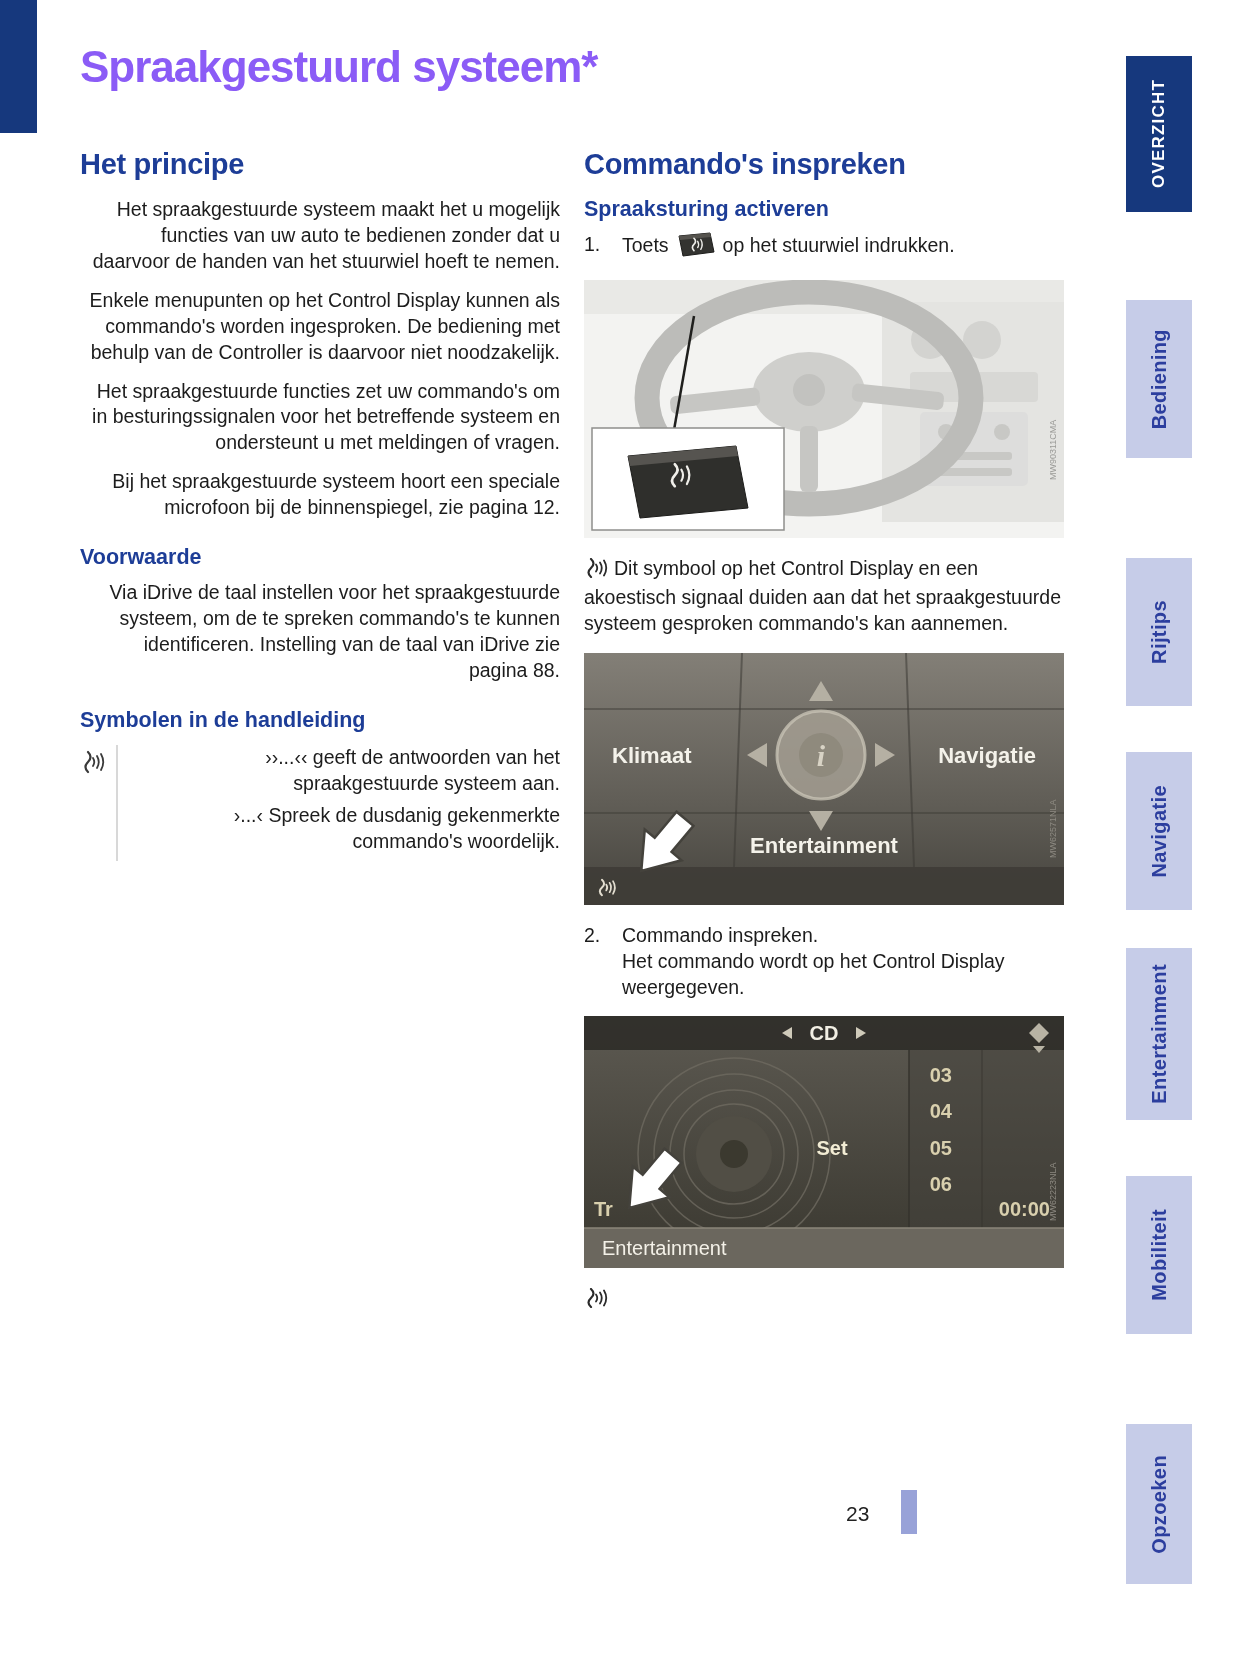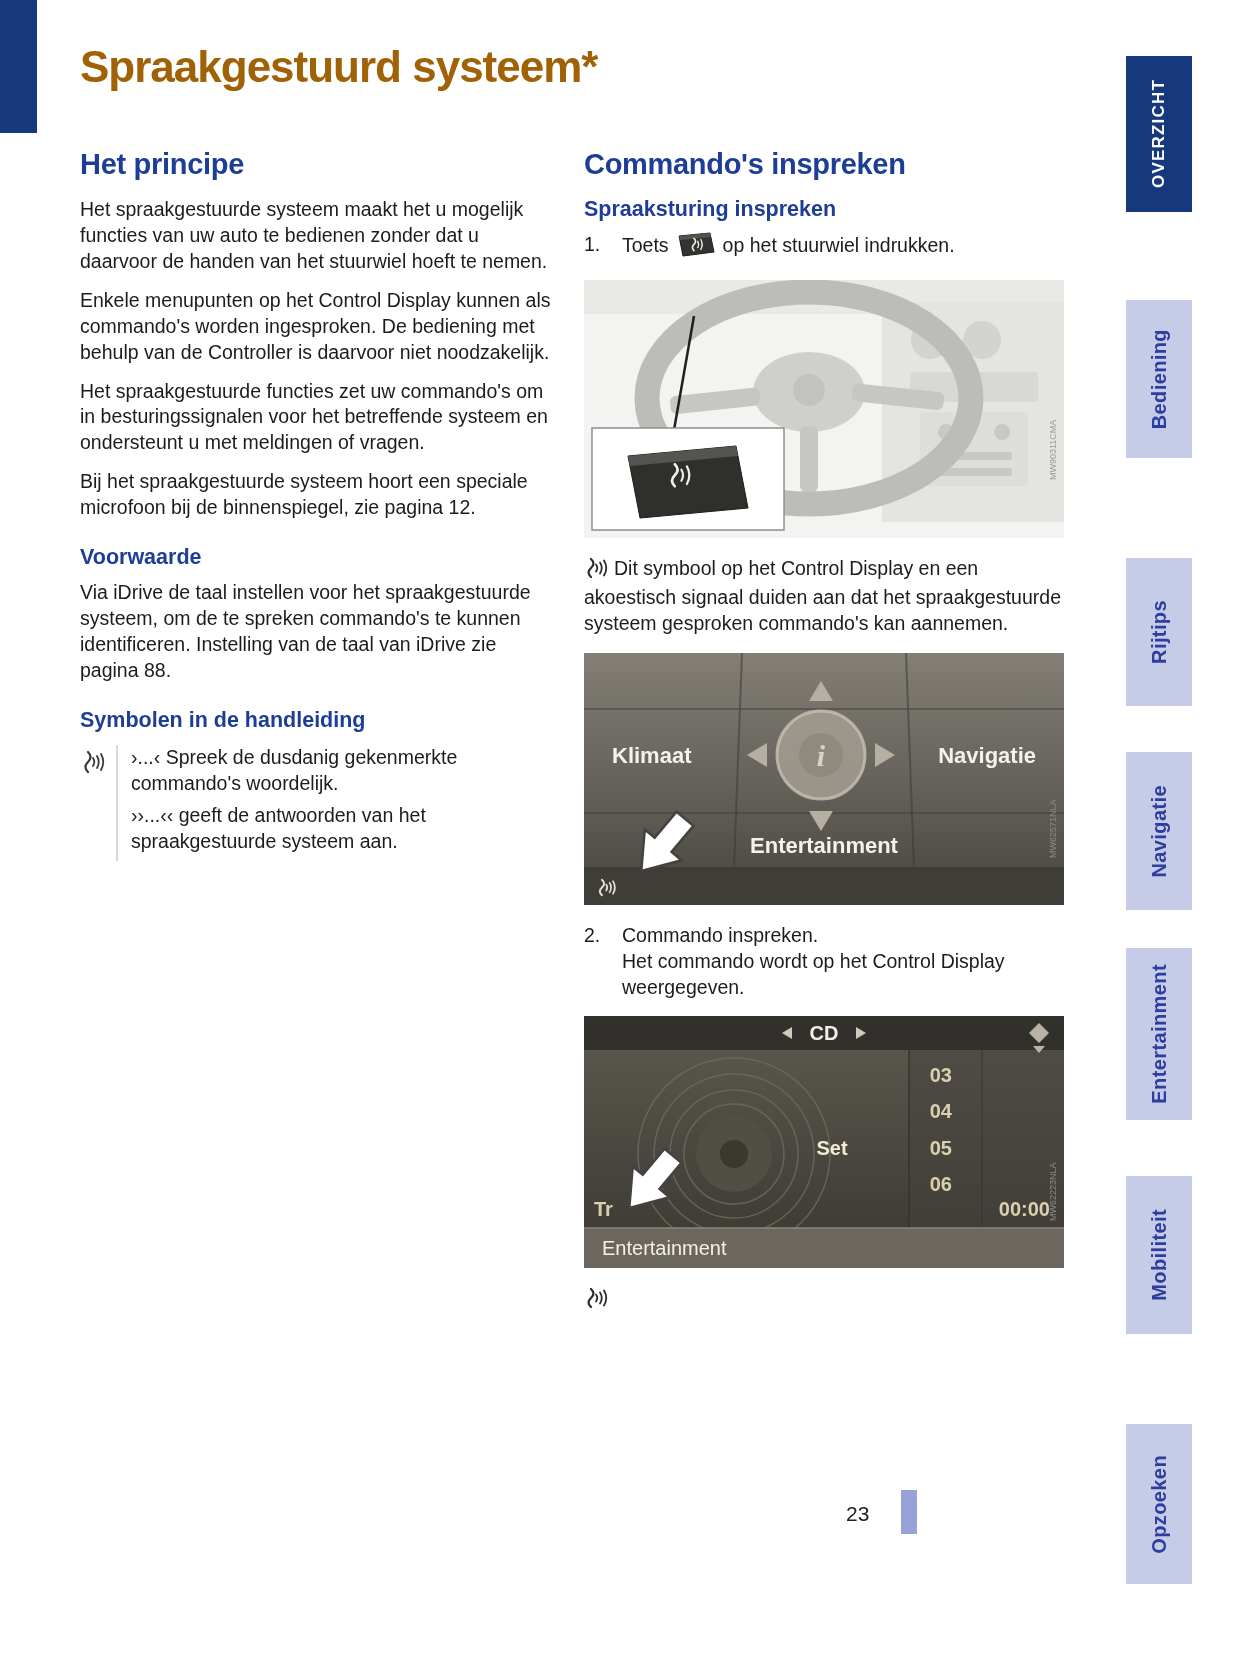--- a/index.html
+++ b/index.html
@@ -4,28 +4,28 @@
 <style>
   * { margin:0; padding:0; box-sizing:border-box; }
   html,body { background:#ffffff; }
   body {
     width:1260px; height:1654px; position:relative; overflow:hidden;
     font-family:"Liberation Sans", sans-serif; color:#1c1c1c;
   }
   .corner-bar { position:absolute; left:0; top:0; width:37px; height:133px; background:#16387d; }
 
   .content { position:absolute; left:80px; top:42px; width:1000px; }
-  h1.title { font-size:44px; font-weight:700; color:#a16207; letter-spacing:-1px; }
+  h1.title { font-size:44px; font-weight:700; color:#8b5cf6; letter-spacing:-1px; }
 
   .columns { display:flex; gap:24px; margin-top:56px; }
   .col { width:480px; }
 
   h2.col-heading { font-size:29px; font-weight:700; color:#1d3d97; margin-bottom:16px; letter-spacing:-0.3px; }
   h3.sub-heading { font-size:21.5px; font-weight:700; color:#1d3d97; margin:24px 0 10px; }
-  p.body { font-size:19.5px; line-height:1.33; margin-bottom:13px; color:#1c1c1c; }
+  p.body { font-size:19.5px; line-height:1.33; margin-bottom:13px; color:#1c1c1c;text-align:right; }
 
   .symbol-block { display:flex; margin-top:12px; }
   .symbol-block .icon-col { width:36px; padding-top:5px; flex:0 0 36px; }
   .symbol-block .text-col { border-left:2px solid #d8d8d8; padding-left:13px; }
   .symbol-block p.body { margin-bottom:6px; }
 
   .step { display:flex; font-size:19.5px; line-height:1.33; margin-bottom:4px; }
   .step .num { flex:0 0 38px; }
   .step .step-body { flex:1; }
 
@@ -77,29 +77,29 @@
       <div class="symbol-block">
         <div class="icon-col">
           <svg width="28" height="24" viewBox="0 0 28 24">
             <path d="M8 2 q5 5 0 10 q-5 5 0 10" fill="none" stroke="#3a3a3a" stroke-width="2.2" stroke-linecap="round"></path>
             <path d="M13 8 q2.5 4 0 8" fill="none" stroke="#3a3a3a" stroke-width="1.8" stroke-linecap="round"></path>
             <path d="M17 6 q3.5 6 0 12" fill="none" stroke="#3a3a3a" stroke-width="1.8" stroke-linecap="round"></path>
             <path d="M21 4 q4.5 8 0 16" fill="none" stroke="#3a3a3a" stroke-width="1.8" stroke-linecap="round"></path>
           </svg>
         </div>
         <div class="text-col">
+          <p class="body">››...‹‹ geeft de antwoorden van het spraakgestuurde systeem aan.</p>
           <p class="body">›...‹ Spreek de dusdanig gekenmerkte commando's woordelijk.</p>
-          <p class="body">››...‹‹ geeft de antwoorden van het spraakgestuurde systeem aan.</p>
         </div>
       </div>
     </div>
 
     <div class="col">
       <h2 class="col-heading">Commando's inspreken</h2>
-      <h3 class="sub-heading" style="margin-top:8px;">Spraaksturing inspreken</h3>
+      <h3 class="sub-heading" style="margin-top:8px;">Spraaksturing activeren</h3>
 
       <div class="step">
         <div class="num">1.</div>
         <div class="step-body">
           <span>Toets</span><span class="inline-btn"><svg width="40" height="25" viewBox="0 0 40 25">
             <path d="M3 4 L34 1 L38 20 L7 24 Z" fill="#333330" stroke="#1d1d1b" stroke-width="1"></path>
             <path d="M3 4 L34 1 L35 5 L4 8 Z" fill="#55534e"></path>
             <g transform="translate(13,5) scale(0.62)">
               <path d="M8 2 q5 5 0 10 q-5 5 0 10" fill="none" stroke="#eeeeea" stroke-width="2.6" stroke-linecap="round"></path>
               <path d="M14 7 q3 5 0 10" fill="none" stroke="#eeeeea" stroke-width="2.2" stroke-linecap="round"></path>

